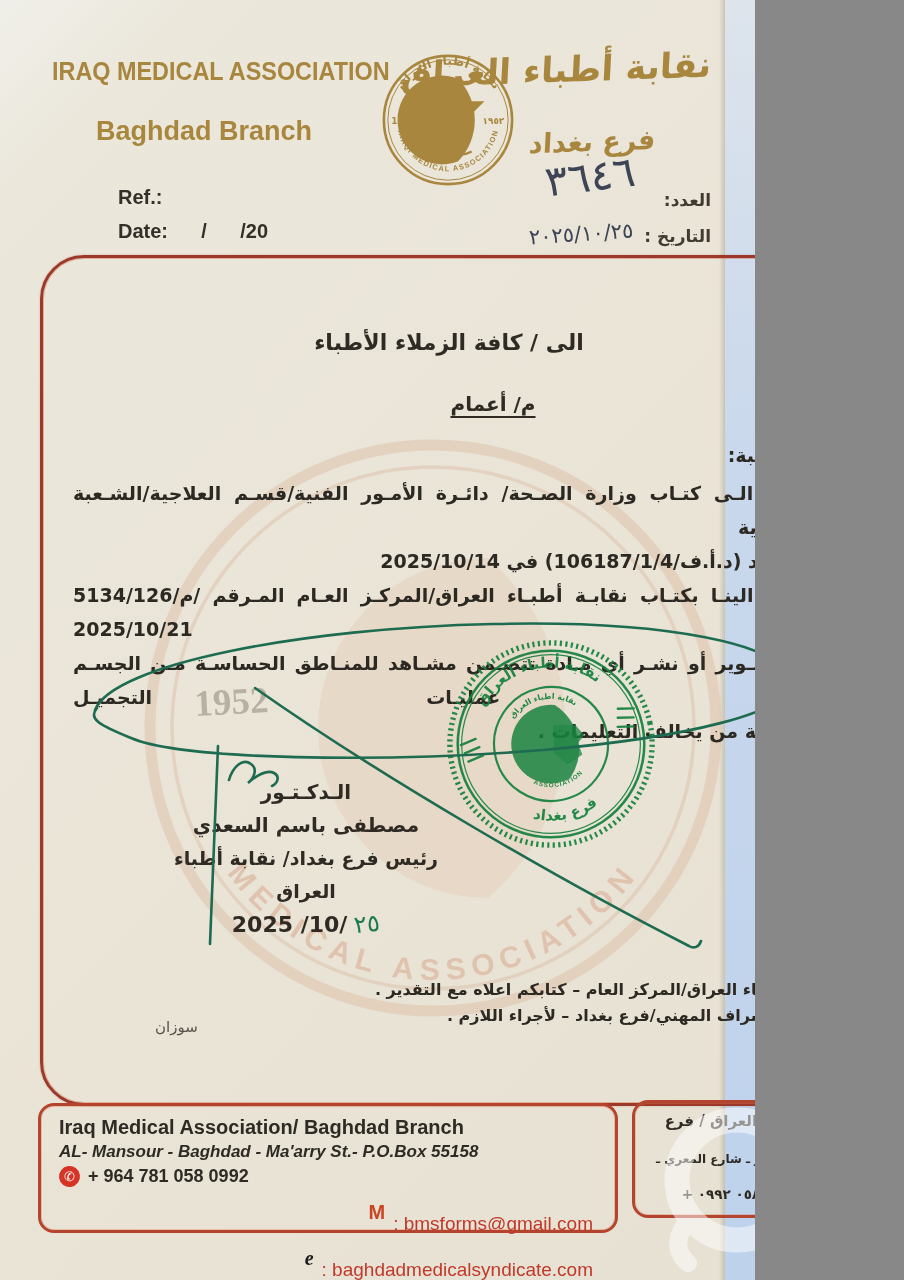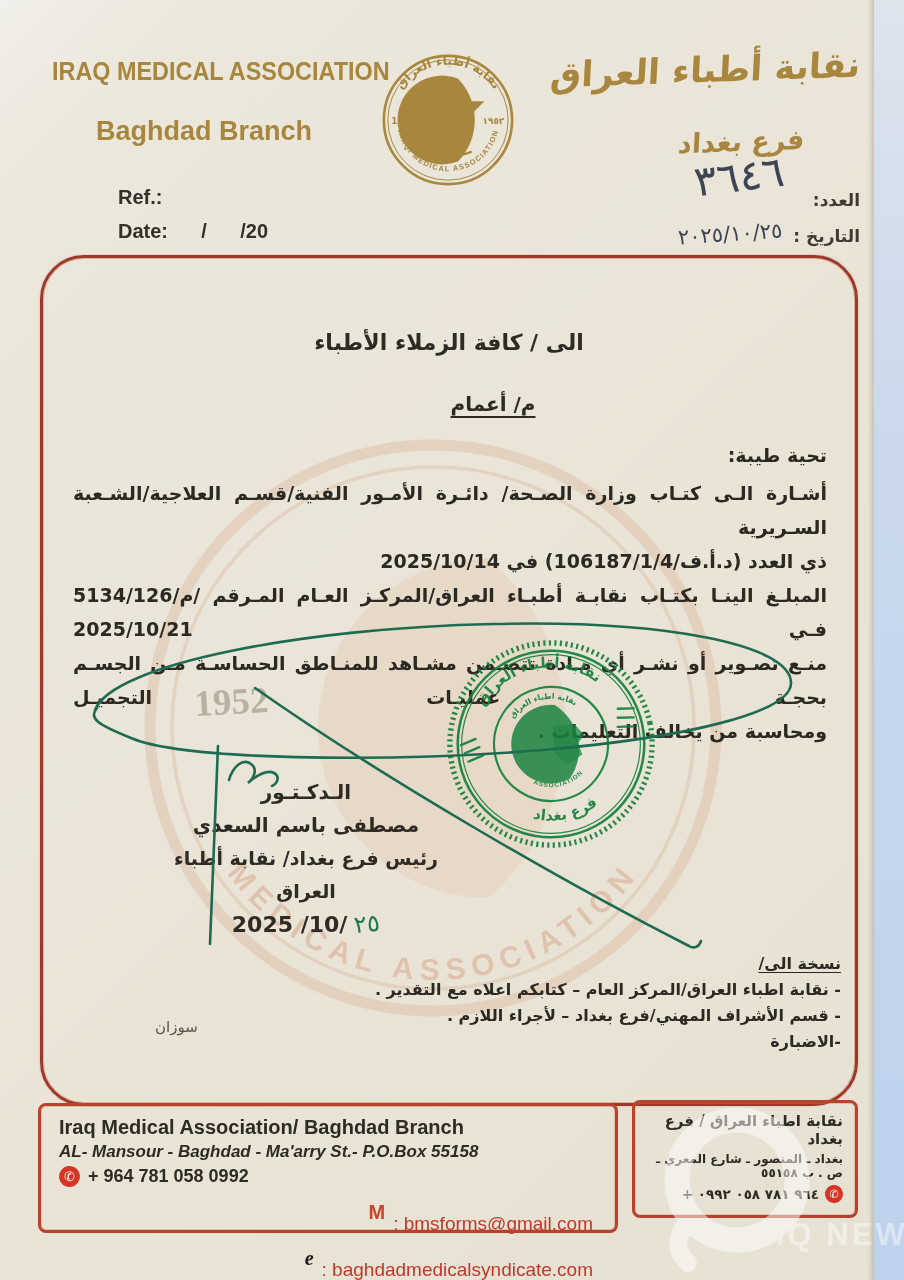--- a/index.html
+++ b/index.html
@@ -1,18 +1,18 @@
 <!DOCTYPE html>
 <html lang="ar"><head>
 <meta charset="utf-8">
 <style>
   html,body{margin:0;padding:0;background:#888;}
-  .scan{position:relative;width:904px;height:1280px;overflow:hidden;
+  .scan{position:relative;width:743px;height:1280px;overflow:hidden;
         background:linear-gradient(135deg,#f0efe9 0%,#ebe7db 10%,#e9e4d6 55%,#e6e1d2 100%);
-        font-family:"DejaVu Sans",sans-serif;color:#2f2b24;}
+        font-family:"DejaVu Sans",sans-serif;color:#2f2b24;padding-left:12px;}
   .t{position:absolute;}
   .bold{font-weight:bold;}
   .gold{color:#a8863e;}
   .en{font-family:"Liberation Sans",sans-serif;}
   .rtl{direction:rtl;unicode-bidi:isolate;}
   .pre{white-space:pre;}
   
   .edge-blue{position:absolute;right:0;top:0;width:30px;height:1280px;
      background:linear-gradient(to bottom,#dde4ec 0%,#c9d8ec 35%,#bed2ec 100%);}
   .edge-shadow{position:absolute;right:30px;top:0;width:6px;height:1280px;
@@ -20,21 +20,21 @@
   
   .letterbox{position:absolute;left:40px;top:255px;width:812px;height:845px;
      border:3px solid #9c392a;border-radius:44px;
      box-shadow:inset 0 0 0 1px rgba(214,108,74,.45),0 0 2px rgba(150,60,40,.35);}
   .heading-center{width:100%;text-align:center;}
   .body-line{direction:rtl;text-align:right;font-weight:bold;color:#2c2822;}
   .stretch{text-align:justify;text-align-last:justify;}
   .copies{direction:rtl;text-align:right;font-weight:bold;color:#2c2822;font-size:16px;line-height:26px;}
   .copies .head{text-decoration:underline;text-underline-offset:3px;}
   
-  .fbox{position:absolute;border:3px solid #b5442f;border-radius:8px;
+  .fbox{position:absolute;border:3px solid #b5442f;border-radius:16px;
         box-shadow:inset 0 0 0 1px rgba(220,120,90,.35);}
   .row{display:flex;align-items:center;gap:8px;}
   .phone-ic{display:inline-flex;width:21px;height:21px;border-radius:50%;background:#d63426;
             color:#fff;font-size:13px;align-items:center;justify-content:center;transform:rotate(-8deg);}
   .red-link{color:#c0392b;font-weight:normal;font-family:"Liberation Sans",sans-serif;margin-top:24px;}
   .hand{color:#3c4456;}
   .green-ink{color:#1d7a4f;}
 </style>
 </head>
 <body>

